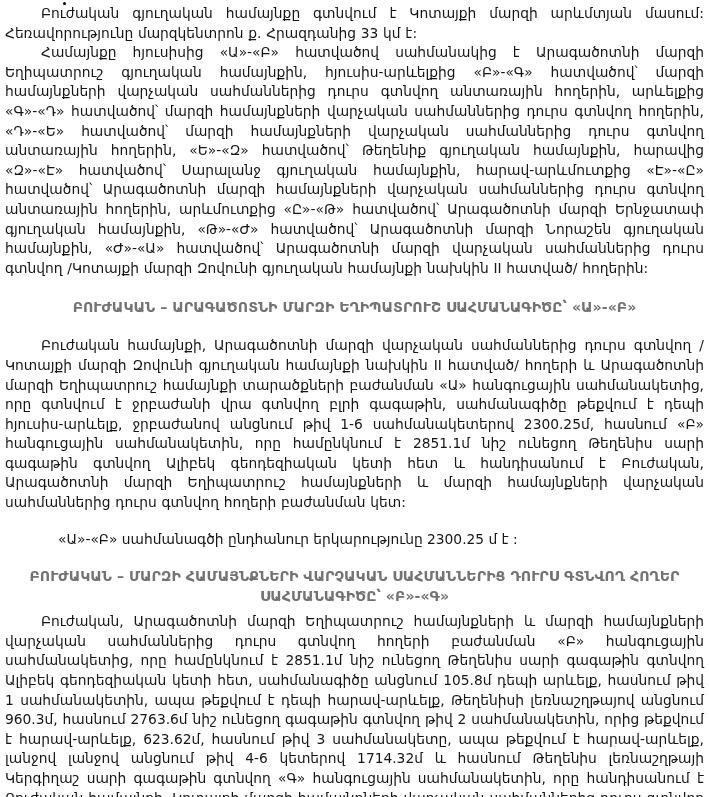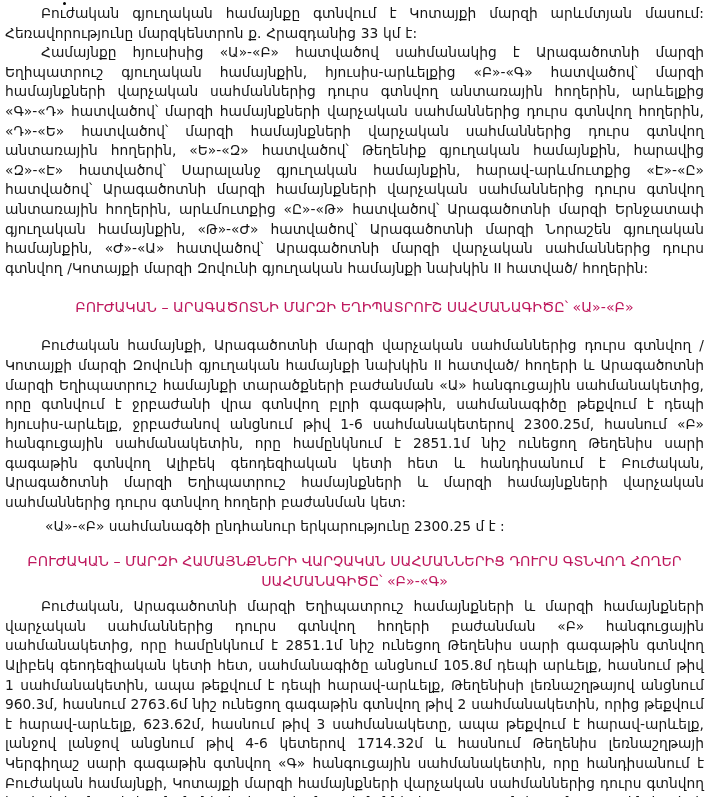--- a/index.html
+++ b/index.html
@@ -23,33 +23,33 @@
   }
   .body-text {
     margin: 0;
     font-size: 13.8px;
     line-height: 19.6px;
     text-align: justify;
     text-indent: 36px;
     word-spacing: 0.4px;
   }
   .note-line {
-    margin: 4px;
+    margin: 17px;
     font-size: 13.8px;
     line-height: 19.6px;
     text-align: left;
     text-indent: 36px;
   }
   .section-heading {
     margin: 19px 0 19px 0;
     font-size: 14.2px;
     line-height: 20px;
-    font-weight: normal;
+    font-weight: bold;
     text-align: center;
-    color: #be185d;
+    color: #737373;
   }
   .section-heading.second {
     margin: 15px 0 6px 0;
   }
   .artifact-dot {
     position: absolute;
     left: 63px;
     top: 2px;
     width: 3px;
     height: 3px;

